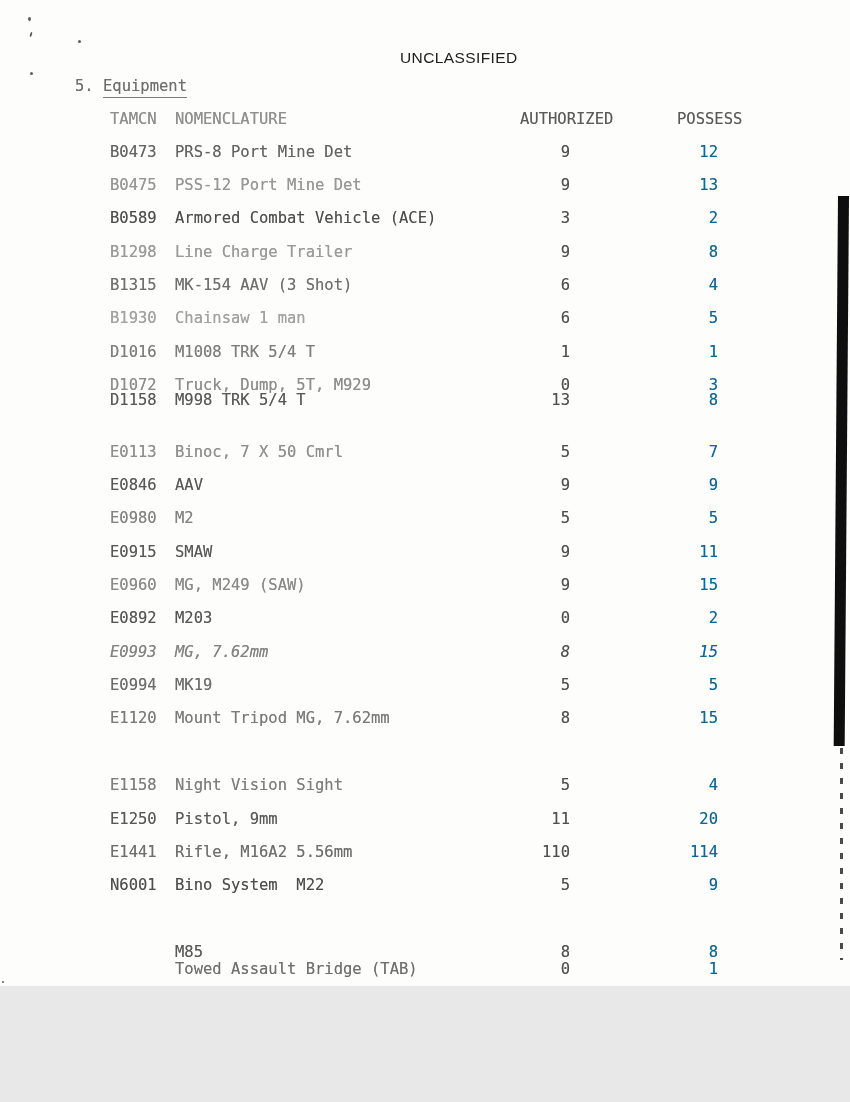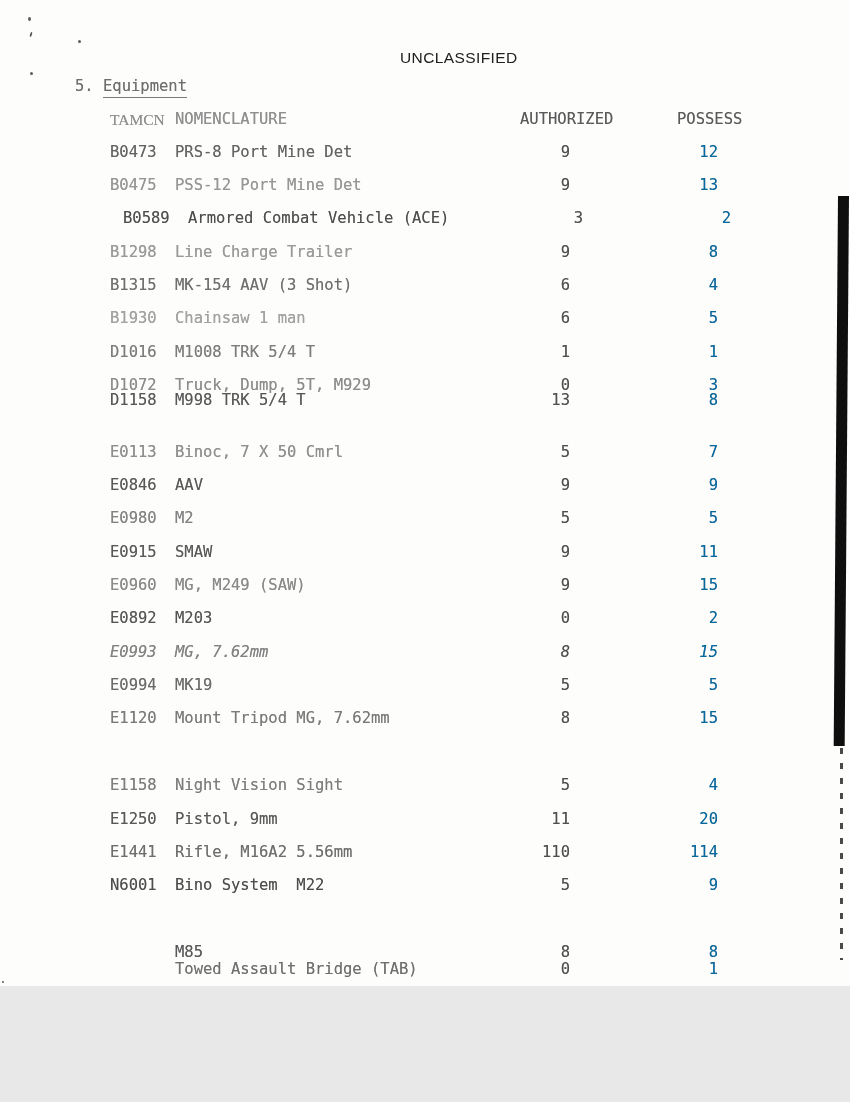--- a/index.html
+++ b/index.html
@@ -38,21 +38,21 @@
     left: 75px; top: 79px;
     color: #6e6e6e;
   }
   .section .title {
     border-bottom: 1.2px solid #7a7a7a;
     padding-bottom: 2px;
   }
 
   .thead { position: absolute; left: 110px; top: 112px; width: 680px; height: 18px; }
   .thead span { position: absolute; top: 0; }
-  .thead .h-tamcn { left: 0;   color: #8f8f8f; font-family: Liberation Serif, serif; }
+  .thead .h-tamcn { left: 0;   color: #8f8f8f; }
   .thead .h-nomen { left: 65px; color: #8f8f8f; }
   .thead .h-auth  { left: 410px; color: #5a5a5a; }
   .thead .h-poss  { left: 567px; color: #5a5a5a; }
 
   .rows { position: absolute; left: 110px; top: 0; width: 680px; height: 1000px; }
   .row  { position: absolute; left: 0; width: 680px; height: 18px; }
   .row span { position: absolute; top: 0; }
   .row .tamcn        { left: 0; }
   .row .nomenclature { left: 65px; }
   .row .authorized   { left: 360px; width: 100px; text-align: right; color: #4f4f4f; }
@@ -100,21 +100,21 @@
   <div class="thead tw">
     <span class="h-tamcn">TAMCN</span>
     <span class="h-nomen">NOMENCLATURE</span>
     <span class="h-auth">AUTHORIZED</span>
     <span class="h-poss">POSSESS</span>
   </div>
 
   <div class="rows" id="rows">
       <div class="row tw" style="top: 144.5px; color: rgb(99, 99, 99);"><span class="tamcn">B0473</span><span class="nomenclature">PRS-8 Port Mine Det</span><span class="authorized">9</span><span class="possess">12</span></div>
       <div class="row tw" style="top: 177.85px; color: rgb(151, 151, 151);"><span class="tamcn">B0475</span><span class="nomenclature">PSS-12 Port Mine Det</span><span class="authorized">9</span><span class="possess">13</span></div>
-      <div class="row tw" style="top: 211.2px; color: rgb(77, 77, 77); margin-left: 13px;"><span class="tamcn">B0589</span><span class="nomenclature">Armored Combat Vehicle (ACE)</span><span class="authorized">3</span><span class="possess">2</span></div>
+      <div class="row tw" style="top: 211.2px; color: rgb(77, 77, 77);"><span class="tamcn">B0589</span><span class="nomenclature">Armored Combat Vehicle (ACE)</span><span class="authorized">3</span><span class="possess">2</span></div>
       <div class="row tw" style="top: 244.55px; color: rgb(154, 154, 154);"><span class="tamcn">B1298</span><span class="nomenclature">Line Charge Trailer</span><span class="authorized">9</span><span class="possess">8</span></div>
       <div class="row tw" style="top: 277.9px; color: rgb(111, 111, 111);"><span class="tamcn">B1315</span><span class="nomenclature">MK-154 AAV (3 Shot)</span><span class="authorized">6</span><span class="possess">4</span></div>
       <div class="row tw" style="top: 311.25px; color: rgb(163, 163, 163);"><span class="tamcn">B1930</span><span class="nomenclature">Chainsaw 1 man</span><span class="authorized">6</span><span class="possess">5</span></div>
       <div class="row tw" style="top: 344.6px; color: rgb(125, 125, 125);"><span class="tamcn">D1016</span><span class="nomenclature">M1008 TRK 5/4 T</span><span class="authorized">1</span><span class="possess">1</span></div>
       <div class="row tw" style="top: 377.95px; color: rgb(141, 141, 141);"><span class="tamcn">D1072</span><span class="nomenclature">Truck, Dump, 5T, M929</span><span class="authorized">0</span><span class="possess">3</span></div>
       <div class="row tw" style="top: 393px; color: rgb(88, 88, 88);"><span class="tamcn">D1158</span><span class="nomenclature">M998 TRK 5/4 T</span><span class="authorized">13</span><span class="possess">8</span></div>
       <div class="row tw" style="top: 444.65px; color: rgb(143, 143, 143);"><span class="tamcn">E0113</span><span class="nomenclature">Binoc, 7 X 50 Cmrl</span><span class="authorized">5</span><span class="possess">7</span></div>
       <div class="row tw" style="top: 478px; color: rgb(88, 88, 88);"><span class="tamcn">E0846</span><span class="nomenclature">AAV</span><span class="authorized">9</span><span class="possess">9</span></div>
       <div class="row tw" style="top: 511.35px; color: rgb(132, 132, 132);"><span class="tamcn">E0980</span><span class="nomenclature">M2</span><span class="authorized">5</span><span class="possess">5</span></div>
       <div class="row tw" style="top: 544.7px; color: rgb(88, 88, 88);"><span class="tamcn">E0915</span><span class="nomenclature">SMAW</span><span class="authorized">9</span><span class="possess">11</span></div>

